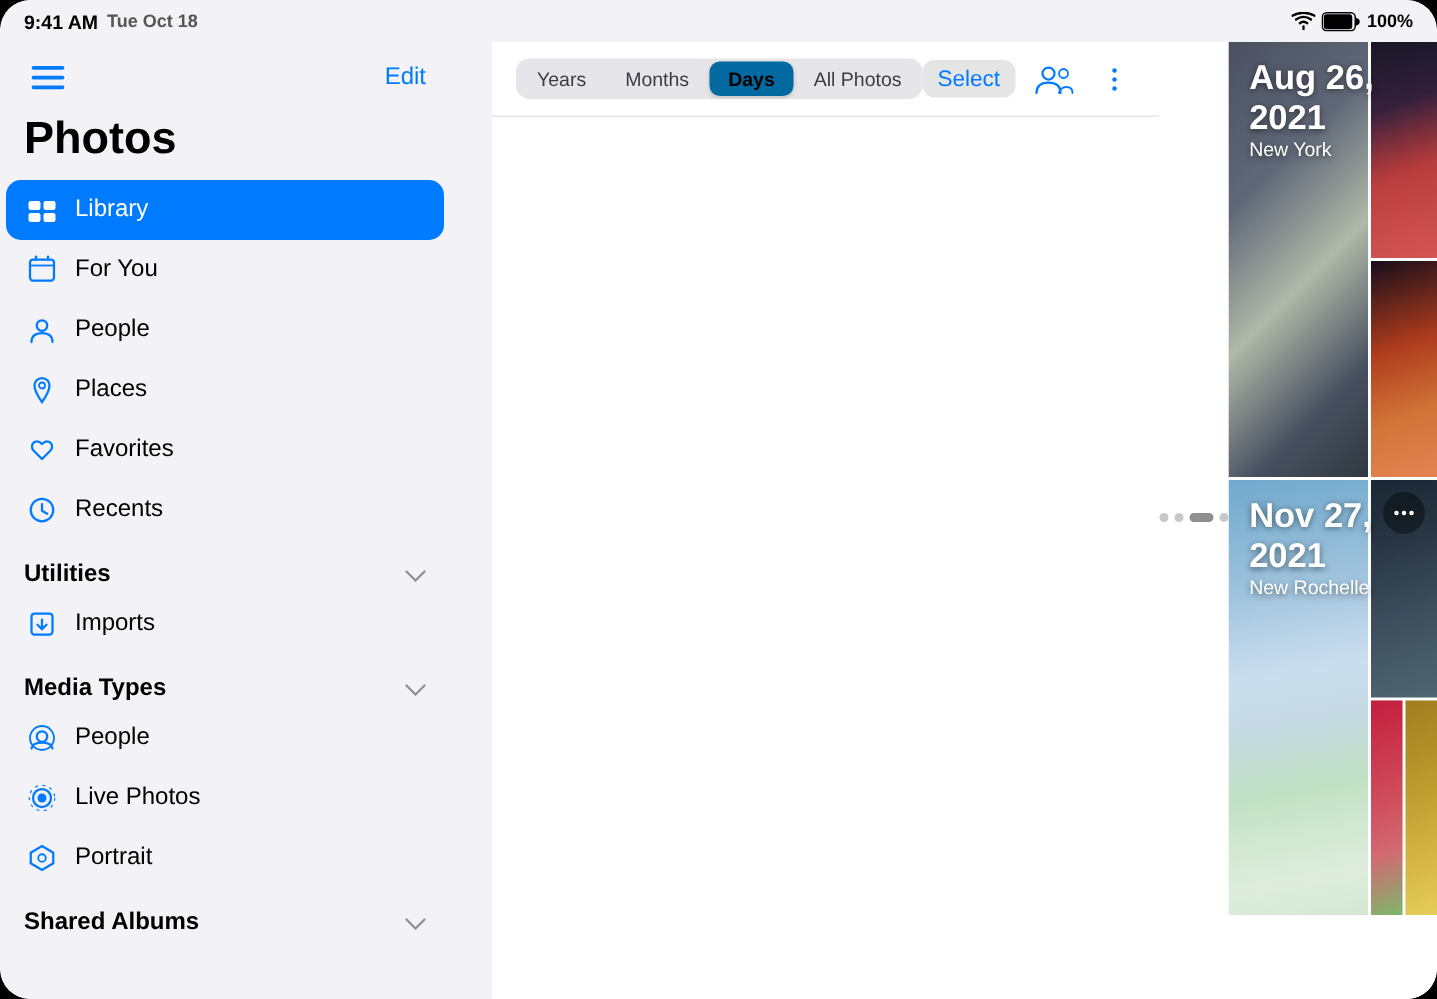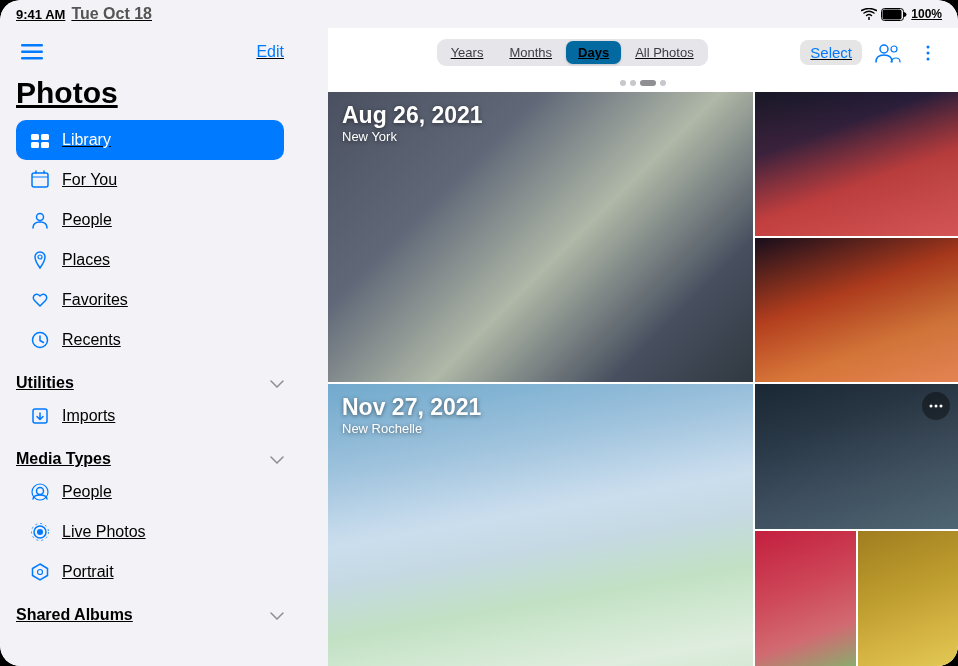--- a/index.html
+++ b/index.html
@@ -14,21 +14,20 @@
 
     .device-frame {
       width: 958px;
       height: 666px;
       background: #f2f2f7;
       position: relative;
       display: flex;
       flex-direction: column;
       border-radius: 20px;
       overflow: hidden;
-      text-decoration: underline;
     }
 
     
     .status-bar {
       height: 28px;
       background: #f2f2f7;
       display: flex;
       align-items: center;
       justify-content: space-between;
       padding: 0 16px;
@@ -85,21 +84,21 @@
       font-size: 30px;
       font-weight: 700;
       padding: 4px 16px 10px 16px;
       color: #000;
     }
 
     .sidebar-item {
       display: flex;
       align-items: center;
       padding: 8px 12px;
-      margin: 0 16px;
+      margin: 0 4px;
       border-radius: 10px;
       cursor: pointer;
       gap: 10px;
       font-size: 16px;
       color: #000;
     }
 
     .sidebar-item.active {
       background: #007aff;
       color: #fff;
@@ -132,21 +131,21 @@
 
     .sidebar-chevron {
       color: #8e8e93;
       font-size: 14px;
     }
 
     
     .content-area {
       flex: 1;
       display: flex;
-      flex-direction: column;
+      flex-direction: row;
       background: #fff;
       overflow: hidden;
     }
 
     
     .top-bar {
       height: 50px;
       background: #fff;
       display: flex;
       align-items: center;
@@ -307,21 +306,21 @@
     .sidebar::-webkit-scrollbar { width: 0; }
   </style>
 </head>
 <body>
 
 <div class="device-frame">
 
   <div class="status-bar">
     <div class="status-left">
       <span style="font-weight:600;font-size:13px;">9:41 AM</span>
-      <span style="font-size:16px;color:#555;">Tue Oct 18</span>
+      <span style="font-size:12px;color:#555;">Tue Oct 18</span>
     </div>
     <div class="status-right">
 
       <svg width="16" height="12" viewBox="0 0 16 12" fill="none">
         <path d="M8 9.5L8 11.5" stroke="black" stroke-width="1.5" stroke-linecap="round"></path>
         <path d="M5.5 7.5 Q8 5.5 10.5 7.5" stroke="black" stroke-width="1.5" stroke-linecap="round" fill="none"></path>
         <path d="M3 5 Q8 1.5 13 5" stroke="black" stroke-width="1.5" stroke-linecap="round" fill="none"></path>
         <path d="M0.5 2.5 Q8 -1.5 15.5 2.5" stroke="black" stroke-width="1.5" stroke-linecap="round" fill="none"></path>
       </svg>
 

